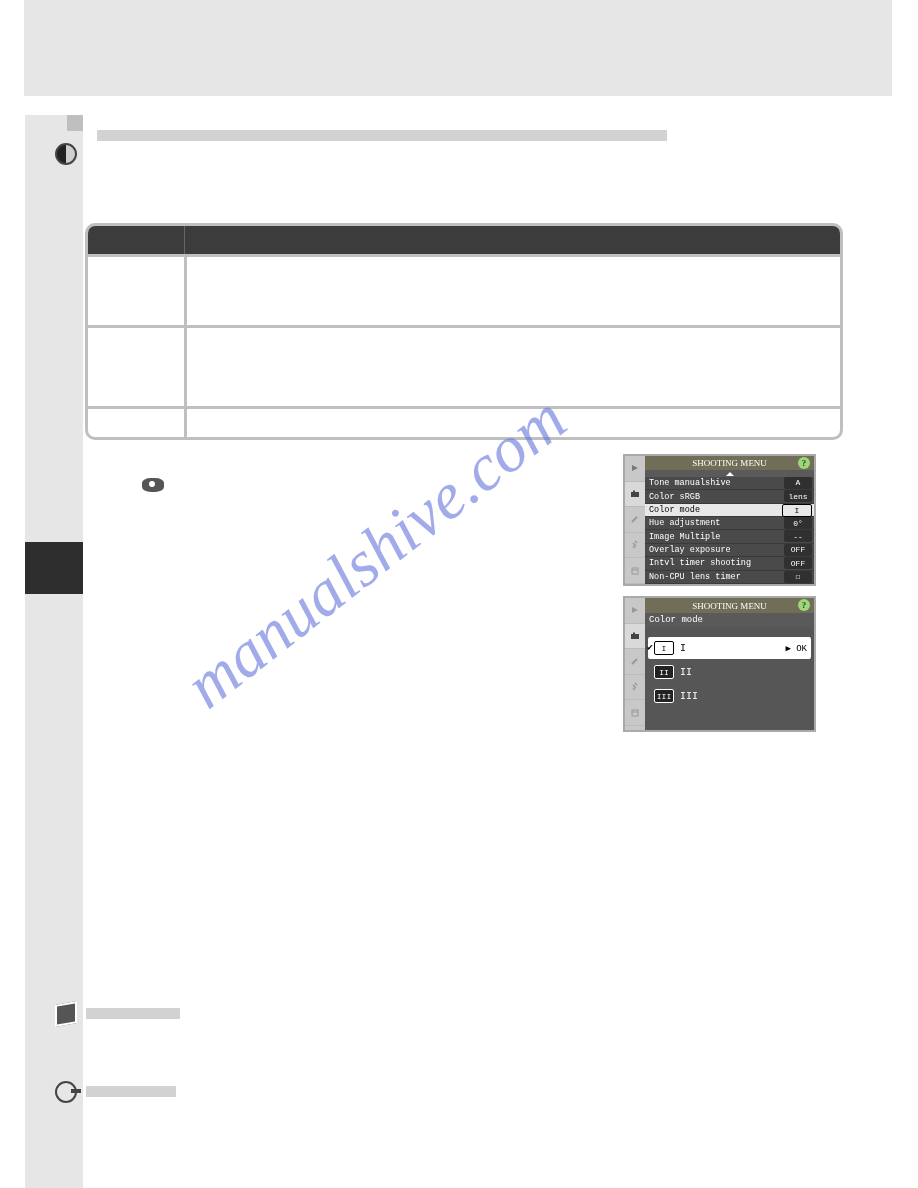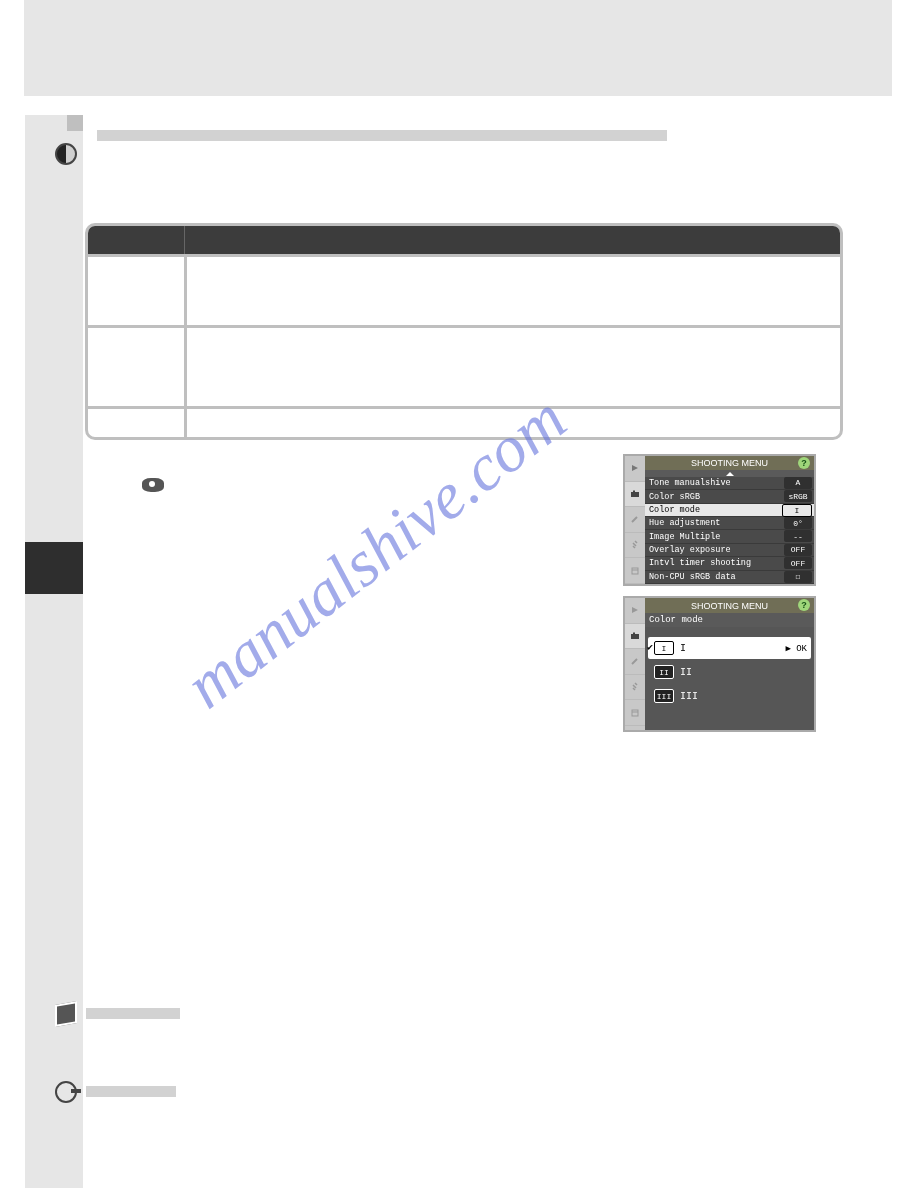--- a/index.html
+++ b/index.html
@@ -153,21 +153,21 @@
       right: 2px;
       bottom: 2px;
       background: var(--lcd-dark);
       display: flex; flex-direction: column;
     }
     .lcd .titlebar {
       height: 15px;
       background: #706e56;
       color: #fff;
       font-size: 9px;
-      font-family: Liberation Sans, sans-serif;
+      font-family: Liberation Serif, serif;
       display: flex; align-items: center; justify-content: center;
       position: relative;
     }
     .lcd .titlebar .help {
       position: absolute; right: 4px; top: 1px;
       width: 12px; height: 12px; border-radius: 50%;
       background: var(--help-green); color: #155015;
       font-size: 9px; font-weight: bold;
       display: flex; align-items:center; justify-content:center;
     }
@@ -312,21 +312,21 @@
     </div>
     <div class="arrowtop">
         <span></span>
       </div>
     <div class="item">
         <span>Tone manualshive</span>
         <span class="val">A</span>
       </div>
     <div class="item">
         <span>Color sRGB</span>
-        <span class="val">sRGB</span>
+        <span class="val">lens</span>
       </div>
     <div class="item sel">
         <span>Color mode</span>
         <span class="val">I</span>
       </div>
     <div class="item">
         <span>Hue adjustment</span>
         <span class="val">0°</span>
       </div>
     <div class="item">
@@ -335,21 +335,21 @@
       </div>
     <div class="item">
         <span>Overlay exposure</span>
         <span class="val">OFF</span>
       </div>
     <div class="item">
         <span>Intvl timer shooting</span>
         <span class="val">OFF</span>
       </div>
     <div class="item">
-        <span>Non-CPU sRGB data</span>
+        <span>Non-CPU lens timer</span>
         <span class="val">☐</span>
       </div>
   </div>
 </div>
 
 <div class="lcd" style="left:623px;top:596px;height:136px">
   <div class="tabs">
     <div class="tab">
         <svg class="mini-svg" viewBox="0 0 10 10">
           <polygon points="2,2 8,5 2,8" fill="#999"></polygon>

